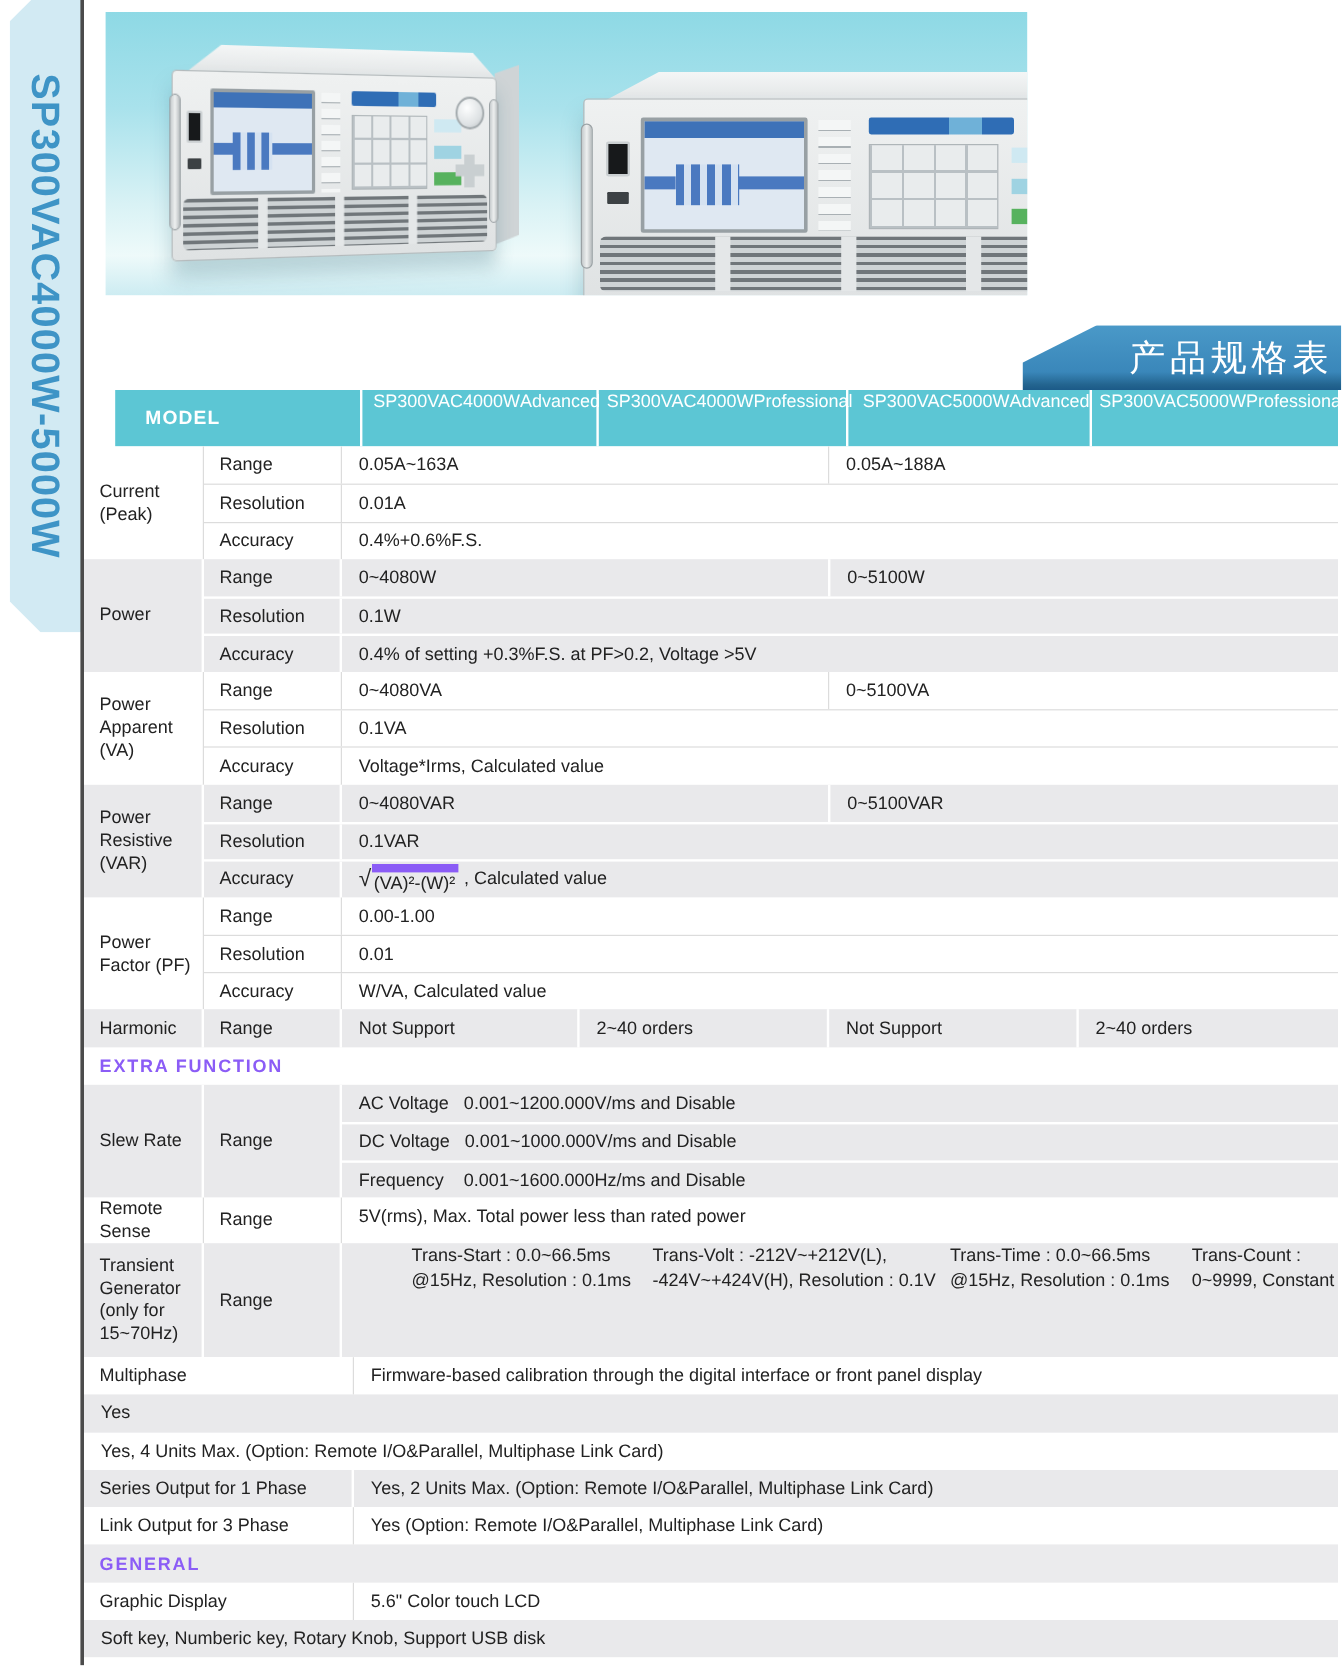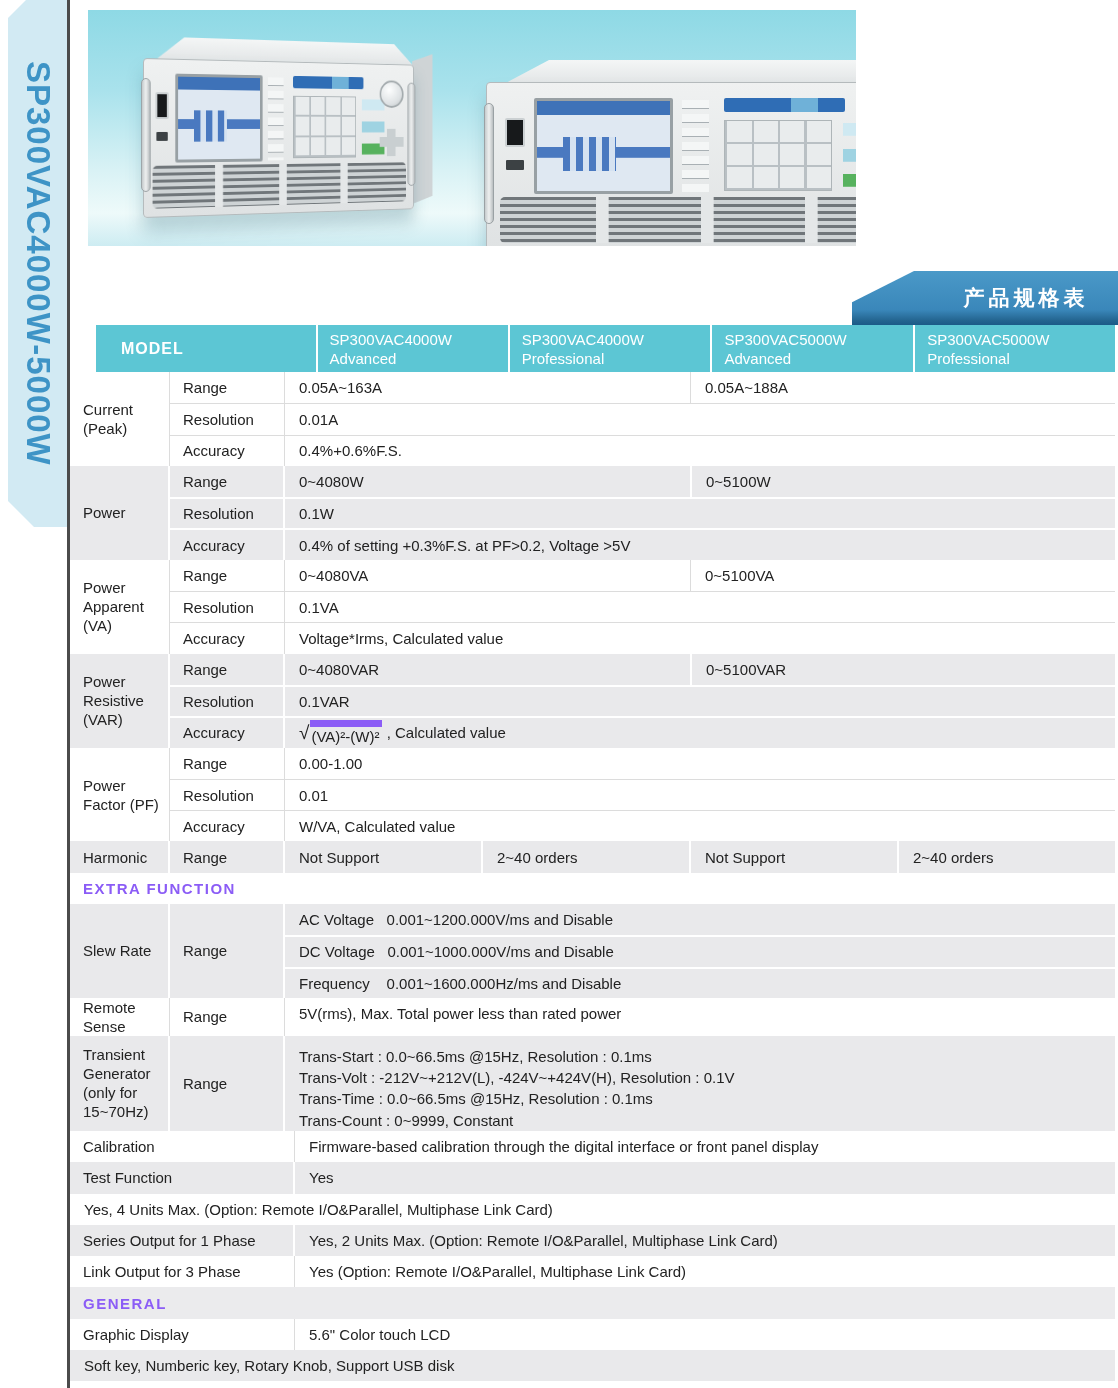--- a/index.html
+++ b/index.html
@@ -57,48 +57,48 @@
     background:linear-gradient(#e4e7e8,#e4e7e8) 23.5% 0/3% 100% no-repeat,
                linear-gradient(#e4e7e8,#e4e7e8) 49% 0/3% 100% no-repeat,
                linear-gradient(#e4e7e8,#e4e7e8) 74.5% 0/3% 100% no-repeat,
                repeating-linear-gradient(180deg,#70767a 0 3px,#ced3d5 3px 7px);}
 
   
   .banner{position:absolute;left:852px;top:271px;width:266px;height:54px;
     background:linear-gradient(180deg,#4a99c8 0%,#3a87ba 72%,#23648f 92%,#1b5a88 100%);
     clip-path:polygon(62px 0,100% 0,100% 100%,0 100%,0 58%);
     display:flex;align-items:center;justify-content:center;padding-left:46px;}
-  .banner span{color:#fff;font-size:21px;font-weight:bold;letter-spacing:4px;margin-left:36px;}
+  .banner span{color:#fff;font-size:30px;font-weight:normal;letter-spacing:4px;margin-left:36px;}
 
   
   .tbl{position:absolute;left:70px;top:325px;width:1045px;font-size:15px;}
   .hdr{display:flex;height:47px;background:#5cc6d4;color:#fff;margin-left:26px;}
   .hdr .h0{width:225px;display:flex;align-items:center;padding-left:25px;font-size:16px;font-weight:bold;letter-spacing:1px;}
-  .hc{display:flex;flex-direction:column;justify-content:center;padding-left:12px;line-height:19px;border-left:2px solid #fff;}
+  .hc{display:flex;flex-direction:row;justify-content:center;padding-left:12px;line-height:19px;border-left:2px solid #fff;}
   .hc.w1{width:197px;} .hc.w2{width:208px;} .hc.w3{width:208px;} .hc.w4{width:207px;}
 
   .grp{display:flex;}
   .grp.w{background:#fff;--sep:#dcdcdc;--sw:1px;}
   .grp.g{background:#e9e9eb;--sep:#ffffff;--sw:2px;}
   .c1{width:100px;display:flex;align-items:center;padding-left:13px;line-height:19px;
       border-right:var(--sw) solid var(--sep);flex:none;}
   .c2{width:115px;display:flex;align-items:center;padding-left:13px;
       border-right:var(--sw) solid var(--sep);flex:none;}
   .rws{flex:1;display:flex;flex-direction:column;}
   .sr{display:flex;height:31.3px;flex:none;}
   .sr.tall{height:95px;}
   .sr + .sr{border-top:var(--sw) solid var(--sep);}
   .v{display:flex;align-items:center;padding-left:14px;white-space:pre-wrap;}
   .v.full{flex:1;}
   .v.hl{width:405px;flex:none;}
   .v.hr{flex:1;border-left:var(--sw) solid var(--sep);}
   .v.q1{width:196px;flex:none;}
   .v.q2,.v.q3{width:208px;flex:none;border-left:var(--sw) solid var(--sep);}
   .v.q4{flex:1;border-left:var(--sw) solid var(--sep);}
-  .vcol{flex-direction:column;align-items:flex-start;justify-content:flex-end;line-height:21.3px;}
+  .vcol{flex-direction:row;align-items:flex-start;justify-content:flex-start;line-height:21.3px;margin-left:44px;}
   .row1{height:31.3px;}
   .lab{width:225px;display:flex;align-items:center;padding-left:13px;border-right:var(--sw) solid var(--sep);flex:none;}
   .sect{height:31.3px;display:flex;align-items:center;padding-left:13px;font-weight:bold;letter-spacing:1.5px;color:#8b5cf6;}
   .sect.w{background:#fff;} .sect.g{background:#ebebed;}
   .sqrt{font-size:19px;margin-right:1px;}
   .radicand{border-top:7px solid #8b5cf6;padding:1px 3px 0 1px;}
 </style>
 </head>
 <body>
 
@@ -318,25 +318,24 @@
             <div>Trans-Start : 0.0~66.5ms @15Hz, Resolution : 0.1ms</div>
             <div>Trans-Volt : -212V~+212V(L), -424V~+424V(H), Resolution : 0.1V</div>
             <div>Trans-Time : 0.0~66.5ms @15Hz, Resolution : 0.1ms</div>
             <div>Trans-Count : 0~9999, Constant</div>
           </div>
         </div>
       </div>
     </div>
 
     <div class="grp w row1">
-      <div class="lab">Calibration</div>
+      <div class="lab">Multiphase</div>
       <div class="v full">Firmware-based calibration through the digital interface or front panel display</div>
     </div>
     <div class="grp g row1">
-      <div class="lab">Test Function</div>
       <div class="v full">Yes</div>
     </div>
     <div class="grp w row1">
       <div class="v full">Yes, 4 Units Max. (Option: Remote I/O&amp;Parallel, Multiphase Link Card)</div>
     </div>
     <div class="grp g row1">
       <div class="lab">Series Output for 1 Phase</div>
       <div class="v full">Yes, 2 Units Max. (Option: Remote I/O&amp;Parallel, Multiphase Link Card)</div>
     </div>
     <div class="grp w row1">

